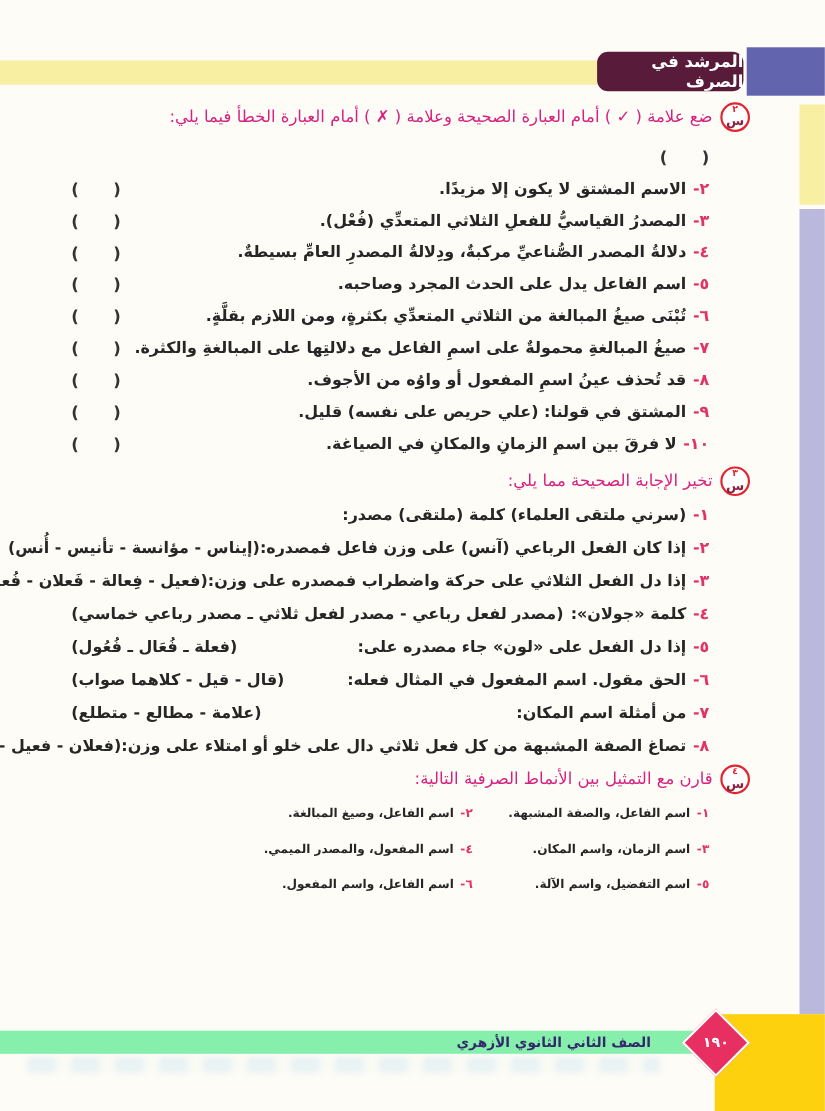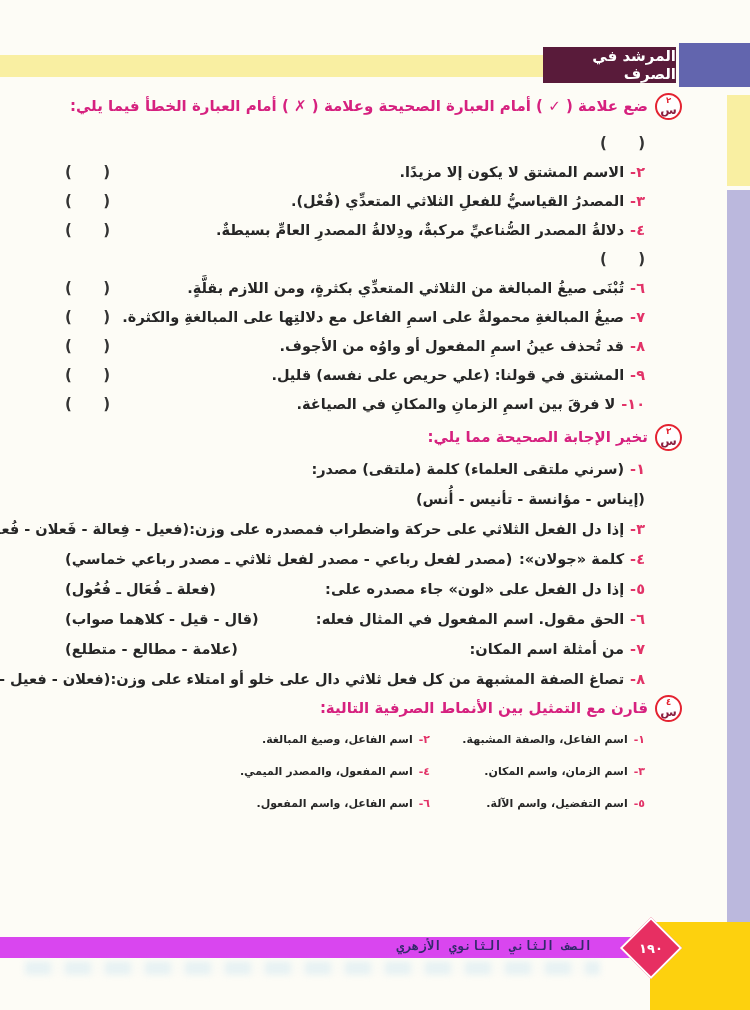--- a/index.html
+++ b/index.html
@@ -5,58 +5,58 @@
   * { margin:0; padding:0; box-sizing:border-box; }
   html,body { width:750px; height:1010px; }
   body { font-family:"DejaVu Sans", sans-serif; background:#ffffff; }
 
   .page { position:relative; width:750px; height:1010px; background:#fdfcf6; overflow:hidden; direction:rtl; }
 
   
   .band-yellow   { position:absolute; left:0;   top:55px;  width:558px; height:22px; background:#f9efa2; }
   .corner-blue   { position:absolute; left:679px; top:43px; width:71px; height:44px; background:#6265ae; }
   .title-box     { position:absolute; left:543px; top:47px; width:133px; height:36px; background:#591b3a;
-                   display:flex; align-items:center; justify-content:center; }
+                   display:flex; align-items:center; justify-content:center;border-radius:10px; }
   .title-box span{ color:#ffffff; font-size:15px; font-weight:bold; }
 
   
   .strip-yellow   { position:absolute; left:727px; top:95px;  width:23px; height:91px;  background:#f9efa2; }
   .strip-lavender { position:absolute; left:727px; top:190px; width:23px; height:732px; background:#bbb8dd; }
   .corner-gold    { position:absolute; left:650px; top:922px; width:100px; height:88px; background:#fdd10e; }
 
   
   .sec-header { position:absolute; left:65px; width:617px; height:32px;
                 display:flex; align-items:center; gap:7px; white-space:nowrap; }
   .badge { flex:0 0 auto; width:27px; height:27px; border-radius:50%; background:#ffffff;
            border:2.5px solid #e42331; display:inline-flex; flex-direction:column;
            align-items:center; justify-content:center; line-height:1; }
   .badge-num    { font-size:8.5px; font-weight:bold; color:#e42331; line-height:7px; }
   .badge-letter { font-size:12px;  font-weight:bold; color:#8a2040; line-height:12px; }
-  .heading { font-size:15px; font-weight:bold; color:#d6217f; }
+  .heading { font-size:15px; font-weight:normal; color:#d6217f; }
 
   
   .q1-items { position:absolute; left:65px; top:128px; width:580px; }
   .q1-row { display:flex; justify-content:space-between; align-items:center; height:29px; }
   .itext { font-size:14.5px; font-weight:bold; color:#262626; white-space:nowrap; }
   .num { color:#e23368; font-weight:bold; margin-left:6px; }
   .slot { white-space:pre; font-size:15px; font-weight:bold; color:#333333; direction:ltr; }
 
   
   .q2-items { position:absolute; left:65px; top:454px; width:580px; }
   .q2-row { display:flex; justify-content:space-between; align-items:center; height:30px; }
   .opts { font-size:14.5px; font-weight:bold; color:#262626; white-space:nowrap; }
 
   
   .q3-grid { position:absolute; left:65px; top:724px; width:580px;
              display:grid; grid-template-columns:215px 1fr; }
   .q3-cell { height:32px; line-height:32px; text-align:right; font-size:11px;
              font-weight:bold; color:#262626; white-space:nowrap; }
 
   
-  .footer-bar { position:absolute; left:0; top:937px; width:632px; height:21px; background:#d946ef;font-family:Liberation Mono, monospace; }
+  .footer-bar { position:absolute; left:0; top:937px; width:632px; height:21px; background:#86efac; }
   .footer-bar span { position:absolute; right:40px; top:0; line-height:21px;
                      font-size:12.5px; font-weight:bold; color:#32296a; }
   .diamond { position:absolute; left:629px; top:926px; width:44px; height:44px;
              background:#e72f62; border:2px solid #ffffff; transform:rotate(45deg); }
   .diamond span { position:absolute; inset:0; display:flex; align-items:center; justify-content:center;
                   transform:rotate(-45deg); color:#ffffff; font-size:13px; font-weight:bold; }
 
   
   .bleed { position:absolute; left:25px; top:961px; width:575px; height:14px; opacity:.5;
            background:repeating-linear-gradient(90deg,
@@ -94,20 +94,21 @@
     </div>
     <div class="q1-row">
       <div class="itext"><span class="num">٣-</span><span>المصدرُ القياسيُّ للفعلِ الثلاثي المتعدِّي (فُعْل).</span></div>
       <div class="slot">(&nbsp;&nbsp;&nbsp;&nbsp;&nbsp;&nbsp;)</div>
     </div>
     <div class="q1-row">
       <div class="itext"><span class="num">٤-</span><span>دلالةُ المصدر الصُّناعيِّ مركبةٌ، ودِلالةُ المصدرِ العامِّ بسيطةٌ.</span></div>
       <div class="slot">(&nbsp;&nbsp;&nbsp;&nbsp;&nbsp;&nbsp;)</div>
     </div>
     <div class="q1-row">
+      <div class="itext"><span class="num">٥-</span><span>اسم الفاعل يدل على الحدث المجرد وصاحبه.</span></div>
       <div class="slot">(&nbsp;&nbsp;&nbsp;&nbsp;&nbsp;&nbsp;)</div>
     </div>
     <div class="q1-row">
       <div class="itext"><span class="num">٦-</span><span>تُبْنَى صيغُ المبالغة من الثلاثي المتعدِّي بكثرةٍ، ومن اللازم بقلَّةٍ.</span></div>
       <div class="slot">(&nbsp;&nbsp;&nbsp;&nbsp;&nbsp;&nbsp;)</div>
     </div>
     <div class="q1-row">
       <div class="itext"><span class="num">٧-</span><span>صيغُ المبالغةِ محمولةٌ على اسمِ الفاعل مع دلالتِها على المبالغةِ والكثرة.</span></div>
       <div class="slot">(&nbsp;&nbsp;&nbsp;&nbsp;&nbsp;&nbsp;)</div>
     </div>
@@ -131,20 +132,21 @@
       <span class="badge-letter">س</span>
     </span>
     <span class="heading">تخير الإجابة الصحيحة مما يلي:</span>
   </div>
 
   <div class="q2-items">
     <div class="q2-row">
       <div class="itext"><span class="num">١-</span><span>(سرني ملتقى العلماء) كلمة (ملتقى) مصدر:</span></div>
     </div>
     <div class="q2-row">
+      <div class="itext"><span class="num">٢-</span><span>إذا كان الفعل الرباعي (آنس) على وزن فاعل فمصدره:</span></div>
       <div class="opts">(إيناس - مؤانسة - تأنيس - أُنس)</div>
     </div>
     <div class="q2-row">
       <div class="itext"><span class="num">٣-</span><span>إذا دل الفعل الثلاثي على حركة واضطراب فمصدره على وزن:</span></div>
       <div class="opts">(فعيل - فِعالة - فَعلان - فُعال)</div>
     </div>
     <div class="q2-row">
       <div class="itext"><span class="num">٤-</span><span>كلمة «جولان»:</span></div>
       <div class="opts">(مصدر لفعل رباعي - مصدر لفعل ثلاثي ـ مصدر رباعي خماسي)</div>
     </div>

